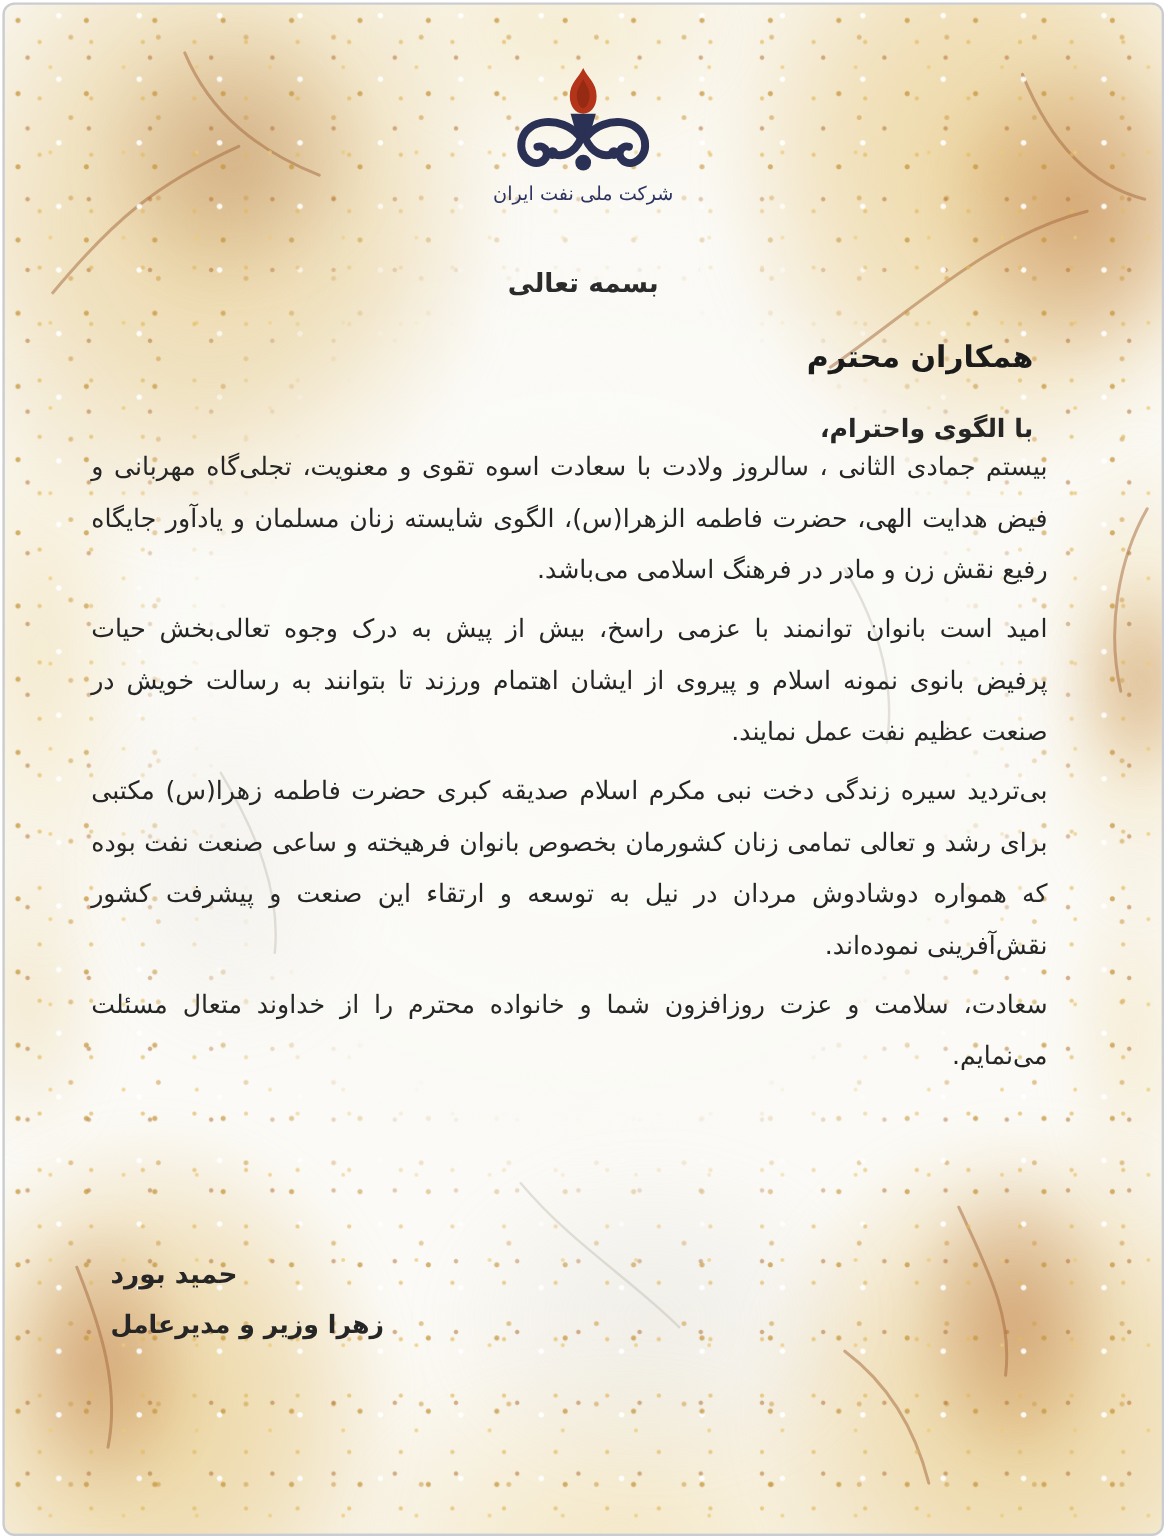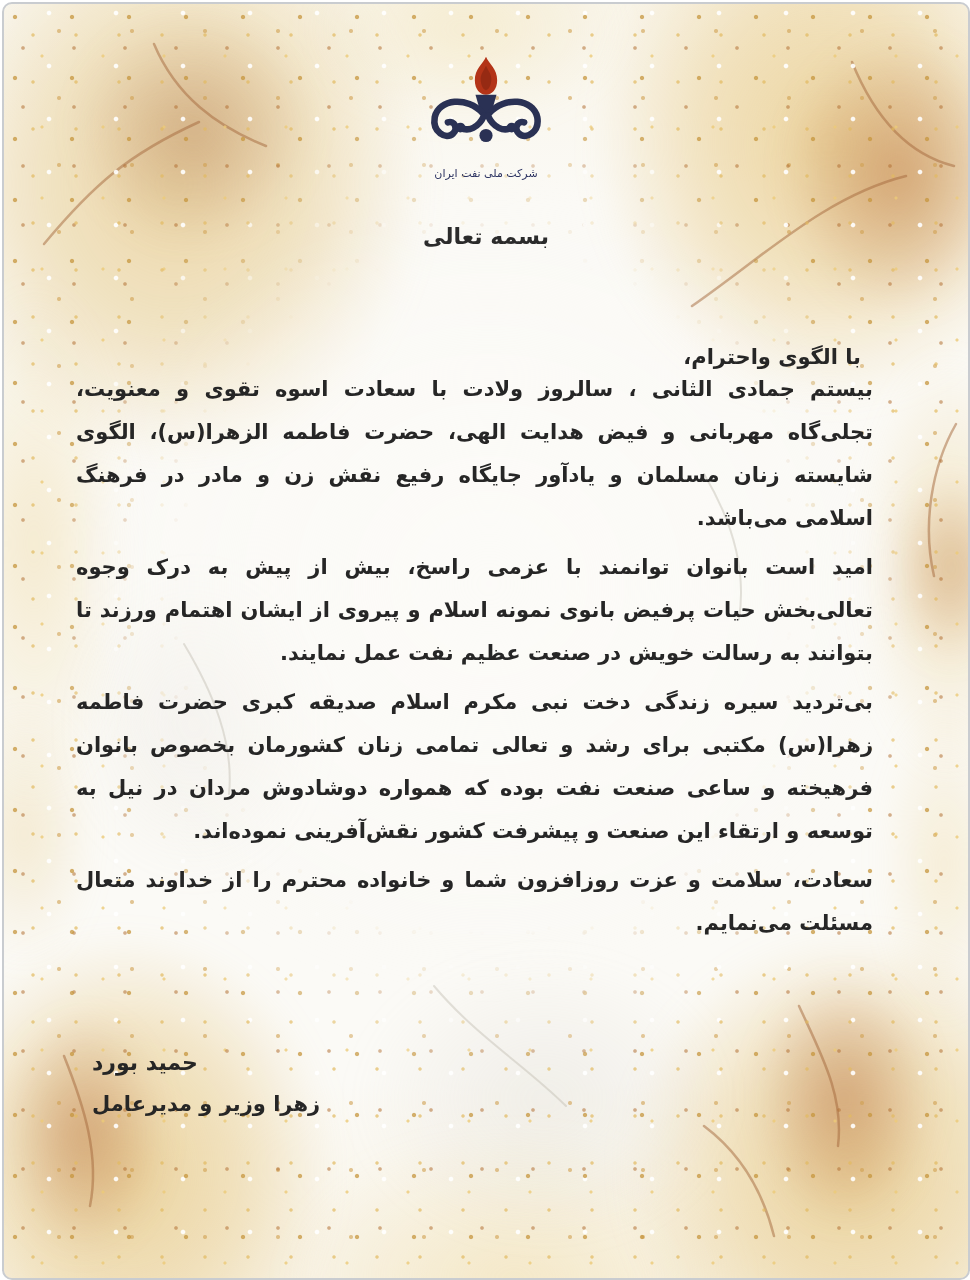--- a/index.html
+++ b/index.html
@@ -44,25 +44,25 @@
       radial-gradient(circle at 45px 9px,  rgba(255,255,255,.90) 0 1.8px, transparent 2.8px),
       radial-gradient(circle at 19px 44px, rgba(178,112,52,.55) 0 1.3px, transparent 2.3px),
       radial-gradient(circle at 38px 52px, rgba(236,202,120,.80) 0 1.1px, transparent 2.0px),
       radial-gradient(circle at 55px 27px, rgba(208,160,80,.60) 0 1.5px, transparent 2.5px);
     background-size:57px 61px,43px 47px,67px 53px,51px 59px,61px 71px,73px 67px;
     -webkit-mask-image:radial-gradient(ellipse 54% 46% at 50% 46%, transparent 58%, #000 84%);
     mask-image:radial-gradient(ellipse 54% 46% at 50% 46%, transparent 58%, #000 84%);
   }
   .content{position:absolute;inset:0;direction:rtl;color:#262626;}
   .logo{position:absolute;top:50px;left:0;right:0;text-align:center;}
-  .logo-caption{margin-top:17px;font-size:11px;font-weight:400;color:#2d3462;}
+  .logo-caption{margin-top:2px;font-size:16px;font-weight:400;color:#2d3462;}
   .bismillah{position:absolute;top:220px;left:0;right:0;text-align:center;font-size:22px;font-weight:700;color:#2b2b2b;}
   .salutation{position:absolute;top:279px;right:107px;font-size:25px;font-weight:700;color:#1b1b1b;}
   .greeting{position:absolute;top:341px;right:107px;font-size:21px;font-weight:700;}
-  .body-text{position:absolute;top:364px;right:95px;left:72px;font-size:21px;font-weight:700;line-height:43px;text-align:justify;}
+  .body-text{position:absolute;top:364px;right:95px;left:72px;font-size:21px;font-weight:400;line-height:43px;text-align:justify;}
   .body-text p{margin:0 0 6px 0;}
   .signature{position:absolute;top:1046px;left:88px;width:290px;text-align:left;}
   .sig-name{font-size:22px;font-weight:700;margin-bottom:17px;}
   .sig-title{font-size:21px;font-weight:700;}
 </style>
 </head>
 <body>
 
 <div class="page">
 
@@ -119,20 +119,21 @@
           <path d="M103 94 C111 112 127 119 139 112"></path>
         </g>
         <circle cx="61" cy="112" r="7.5" fill="#2a3154"></circle>
         <circle cx="139" cy="112" r="7.5" fill="#2a3154"></circle>
         <circle cx="100" cy="124" r="10" fill="#2a3154"></circle>
       </svg>
       <div class="logo-caption">شرکت ملی نفت ایران</div>
     </div>
 
     <div class="bismillah">بسمه تعالی</div>
+    <div class="salutation">همکاران محترم</div>
     <div class="greeting">با الگوی واحترام،</div>
 
     <div class="body-text">
       <p class="para">بیستم جمادی الثانی ، سالروز ولادت با سعادت اسوه تقوی و معنویت، تجلی‌گاه مهربانی و فیض هدایت الهی، حضرت فاطمه الزهرا(س)، الگوی شایسته زنان مسلمان و یادآور جایگاه رفیع نقش زن و مادر در فرهنگ اسلامی می‌باشد.</p>
       <p class="para">امید است بانوان توانمند با عزمی راسخ، بیش از پیش به درک وجوه تعالی‌بخش حیات پرفیض بانوی نمونه اسلام و پیروی از ایشان اهتمام ورزند تا بتوانند به رسالت خویش در صنعت عظیم نفت عمل نمایند.</p>
       <p class="para">بی‌تردید سیره زندگی دخت نبی مکرم اسلام صدیقه کبری حضرت فاطمه زهرا(س) مکتبی برای رشد و تعالی تمامی زنان کشورمان بخصوص بانوان فرهیخته و ساعی صنعت نفت بوده که همواره دوشادوش مردان در نیل به توسعه و ارتقاء این صنعت و پیشرفت کشور نقش‌آفرینی نموده‌اند.</p>
       <p class="para">سعادت، سلامت و عزت روزافزون شما و خانواده محترم را از خداوند متعال مسئلت می‌نمایم.</p>
     </div>
 
     <div class="signature">

